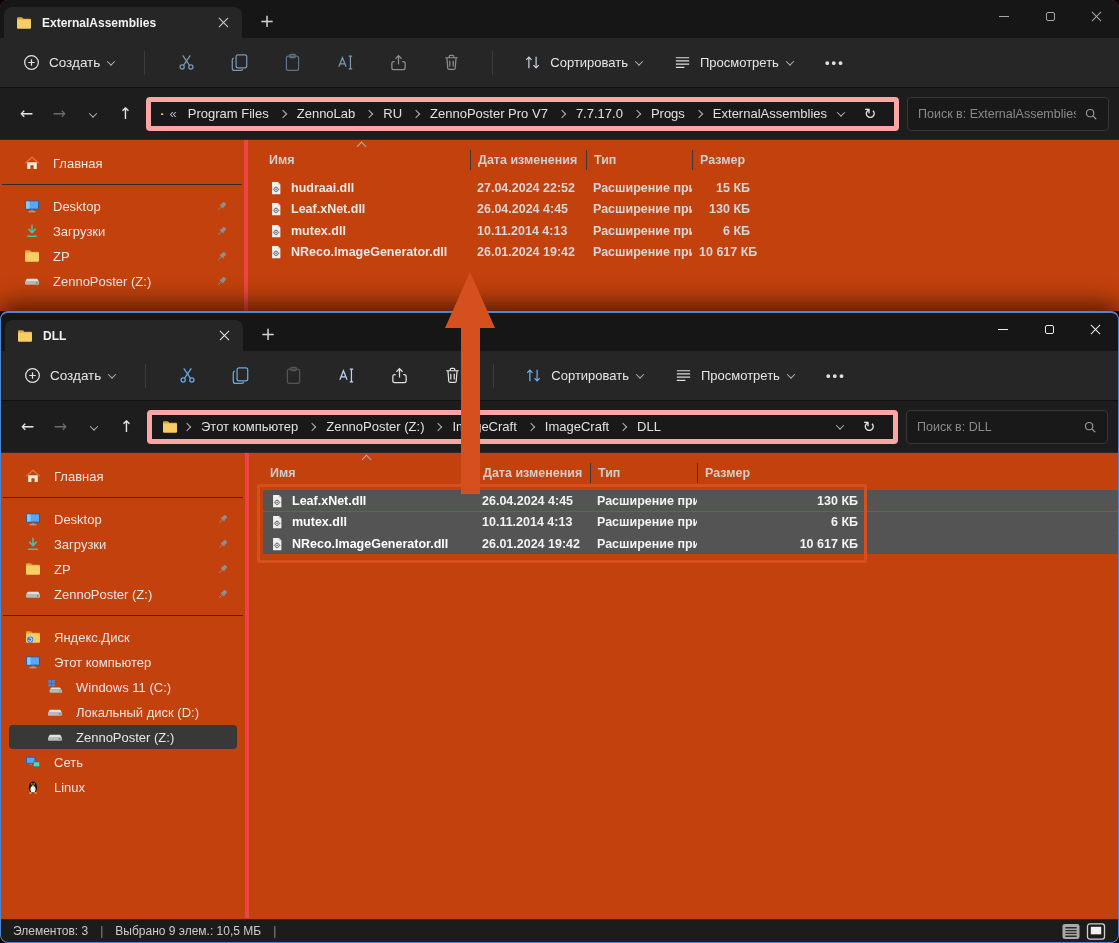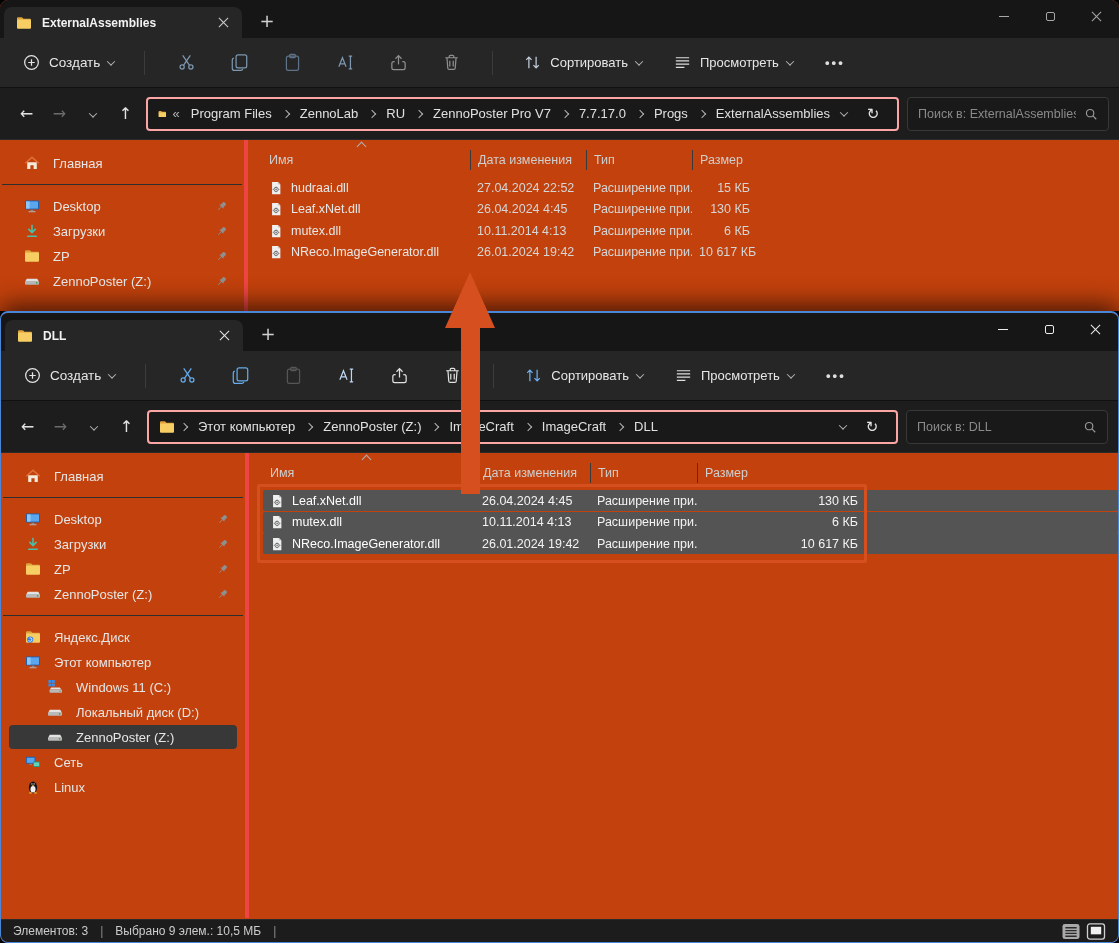--- a/index.html
+++ b/index.html
@@ -59,42 +59,42 @@
   .chv.down { transform:rotate(45deg) translate(-1px,-1px); }
   .chv.right { transform:rotate(-45deg); }
   
   .navrow { height:52px; display:flex; align-items:center; padding:0 10px; background:#1d1d1d; border-bottom:1px solid #2a2a2a; }
   .nav-btn { width:33px; height:32px; display:flex; align-items:center; justify-content:center; border-radius:4px;
              font-size:16px; color:#e3e3e3; font-family:"DejaVu Sans",sans-serif; flex:none; }
   .nav-btn.dis { color:#6c6c6c; }
   .nb-back::before { content:"←"; } .nb-fwd::before { content:"→"; } .nb-up::before { content:"↑"; }
   .nb-rec { padding-top:2px; }
   .refresh::before { content:"↻"; font-size:15px; }
-  .addressbar { flex:1; height:34px; margin:0 8px 0 4px; background:#191919; border:2px solid #fca5a5; border-radius:4px;
+  .addressbar { flex:1; height:34px; margin:0 8px 0 4px; background:#191919; border:5px solid #fca5a5; border-radius:4px;
                 display:flex; align-items:center; padding:0 10px; gap:6px; font-size:13px; color:#e0e0e0; min-width:0; }
   .crumb { padding:0 5px; white-space:nowrap; }
   .laquo::before { content:"«"; color:#b5b5b5; font-size:13px; }
   .ab-end { margin-left:auto; display:flex; align-items:center; gap:14px; padding-right:2px; }
   .searchbox { width:202px; height:34px; background:#191919; border:1px solid #383838; border-radius:4px;
                display:flex; align-items:center; padding:0 10px; gap:8px; flex:none; }
   .searchbox input { flex:1; background:transparent; border:none; outline:none; color:#cfcfcf; font-size:12.5px; font-family:inherit; min-width:0; }
   .searchbox input::placeholder { color:#8a8a8a; opacity:1; }
   .mag { color:#9a9a9a; flex:none; }
   
   .wbody { display:flex; align-items:stretch; height:calc(100% - 140px); }
   #win-bottom .wbody { height:calc(100% - 164px); }
   .sidebar { width:248px; flex:none; border-right:4px solid #ef4444; padding-top:10px; overflow:hidden; }
   .side-item { height:24px; margin:1px 8px; padding:0 8px 0 16px; display:flex; align-items:center; gap:13px;
                border-radius:4px; font-size:13px; color:#e6e6e6; white-space:nowrap; }
   .side-item.indent { padding-left:38px; }
   .side-item.selected { background:#383838; }
   .side-item .lbl { overflow:hidden; text-overflow:ellipsis; }
   .pin { margin-left:auto; width:13px; height:13px; color:#8f8f8f; flex:none; }
   .side-div { height:1px; background:#2e2e2e; margin:9px 2px; }
-  .filepane { flex:1; position:relative; padding-top:8px; min-width:0; }
+  .filepane { flex:1; position:relative; padding-top:8px; min-width:0;font-weight:bold; }
   .cols { display:grid; height:24px; align-items:center; font-size:12.5px; color:#cfcfcf; margin-left:14px; }
   .w-top .cols,.w-top .frow { grid-template-columns:208px 116px 106px 66px; }
   .w-bot .cols,.w-bot .frow { grid-template-columns:212px 115px 107px 169px; }
   .col { padding-left:7px; height:20px; display:flex; align-items:center; border-left:1px solid #3a3a3a; }
   .col.first { border-left:none; }
   .sortcaret { position:absolute; top:3px; width:7px; height:7px; border-right:1.3px solid #b0b0b0; border-bottom:1.3px solid #b0b0b0;
                transform:rotate(-135deg); }
   .w-top .sortcaret { left:110px; } .w-bot .sortcaret { left:114px; }
   .rows { margin-top:5px; }
   .frow { display:grid; height:21px; align-items:center; font-size:12.5px; color:#d6d6d6; margin-left:14px; border-radius:2px; margin-bottom:0.5px; }

